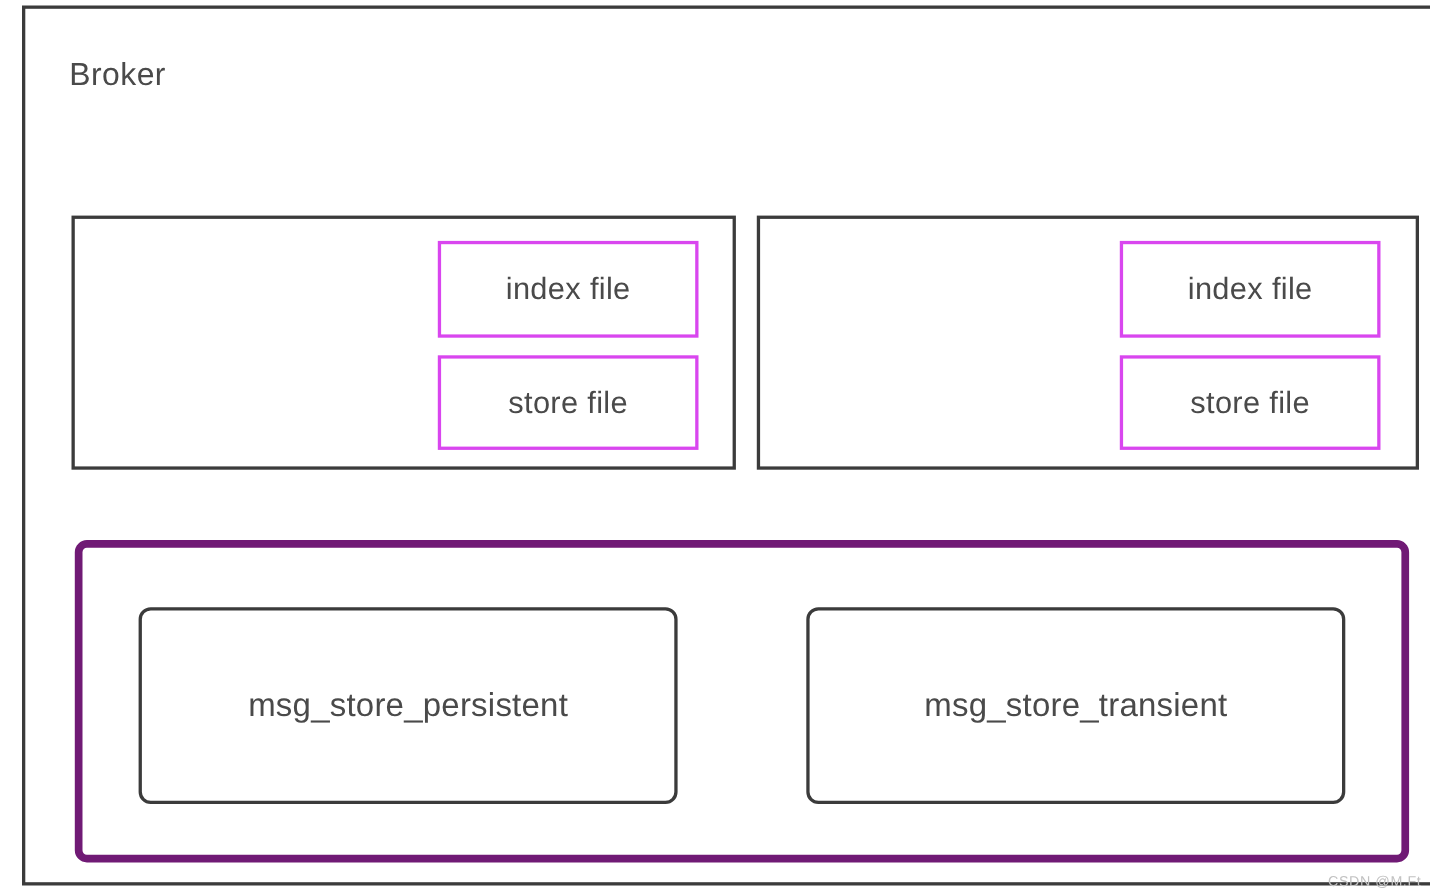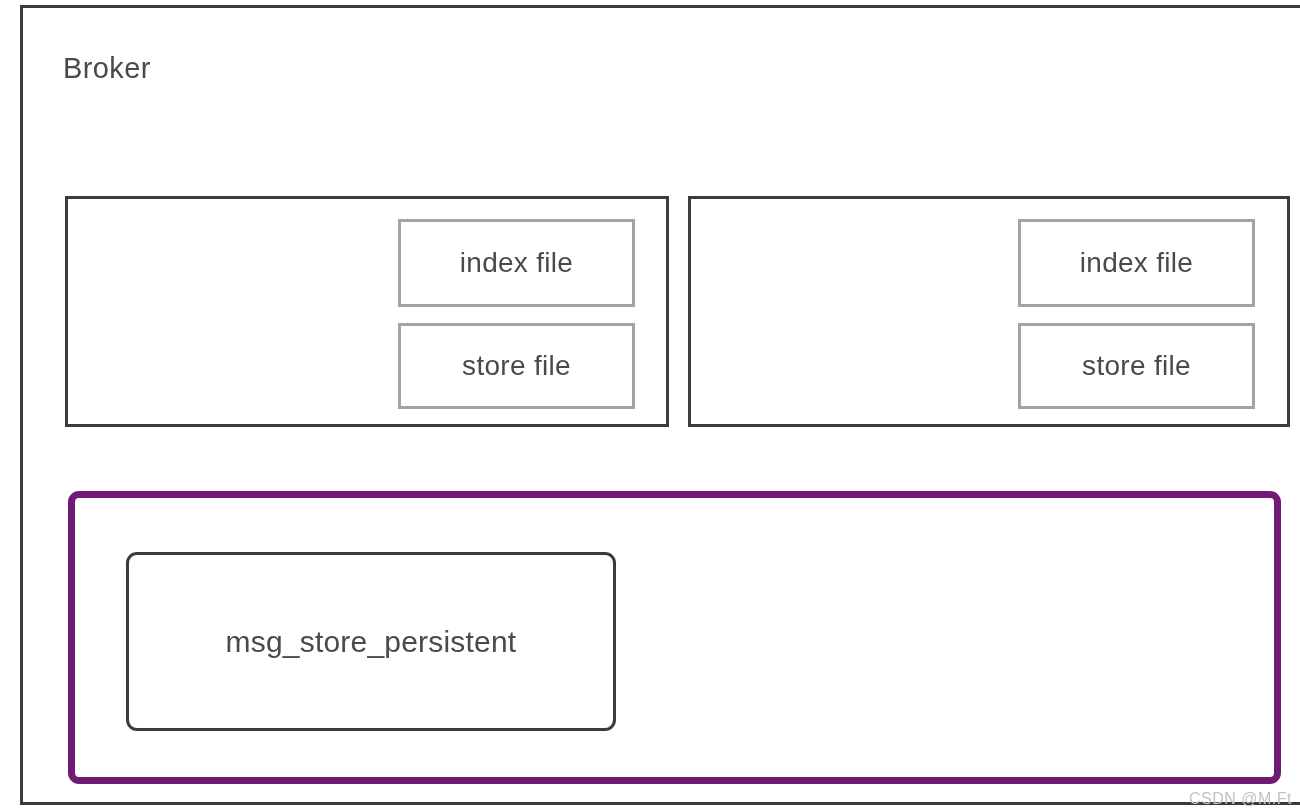--- a/index.html
+++ b/index.html
@@ -62,21 +62,21 @@
     white-space: pre;
     letter-spacing: 0.5px;
   }
   .queue-a .queue-label { left: 72px; }
   .queue-b .queue-label { left: 62px; }
 
   
   .file-box {
     position: absolute;
     box-sizing: border-box;
-    border: 3px solid #a3a3a3;
+    border: 3px solid #d946ef;
     background: #ffffff;
     display: flex;
     align-items: center;
     justify-content: center;
     font-size: 28px;
     color: #4a4a4a;
     letter-spacing: 0.3px;
     white-space: nowrap;
   }
   .queue-a .file-index { left: 330px; top: 20px;  width: 237px; height: 88px; }
@@ -115,21 +115,21 @@
     white-space: nowrap;
   }
   .store-box.store-persistent { left: 51px; }
   .store-box.store-transient  { left: 658px; }
 
   
   .watermark {
     position: absolute;
     right: 8px;
     bottom: 4px;
-    font-size: 16px;
+    font-size: 13px;
     color: #c2c2c2;
     letter-spacing: 0.5px;
     white-space: nowrap;
   }
 </style>
 </head>
 <body>
 
 <div class="canvas">
 
@@ -142,19 +142,20 @@
       <div class="file-box file-store">store file</div>
     </div>
 
     <div class="queue-box queue-b">
       <div class="file-box file-index">index file</div>
       <div class="file-box file-store">store file</div>
     </div>
 
     <div class="store-container">
       <div class="store-box store-persistent">msg_store_persistent</div>
+      <div class="store-box store-transient">msg_store_transient</div>
     </div>
 
   </div>
 
   <div class="watermark">CSDN @M.Ft</div>
 
 </div>
 
 </body></html>

